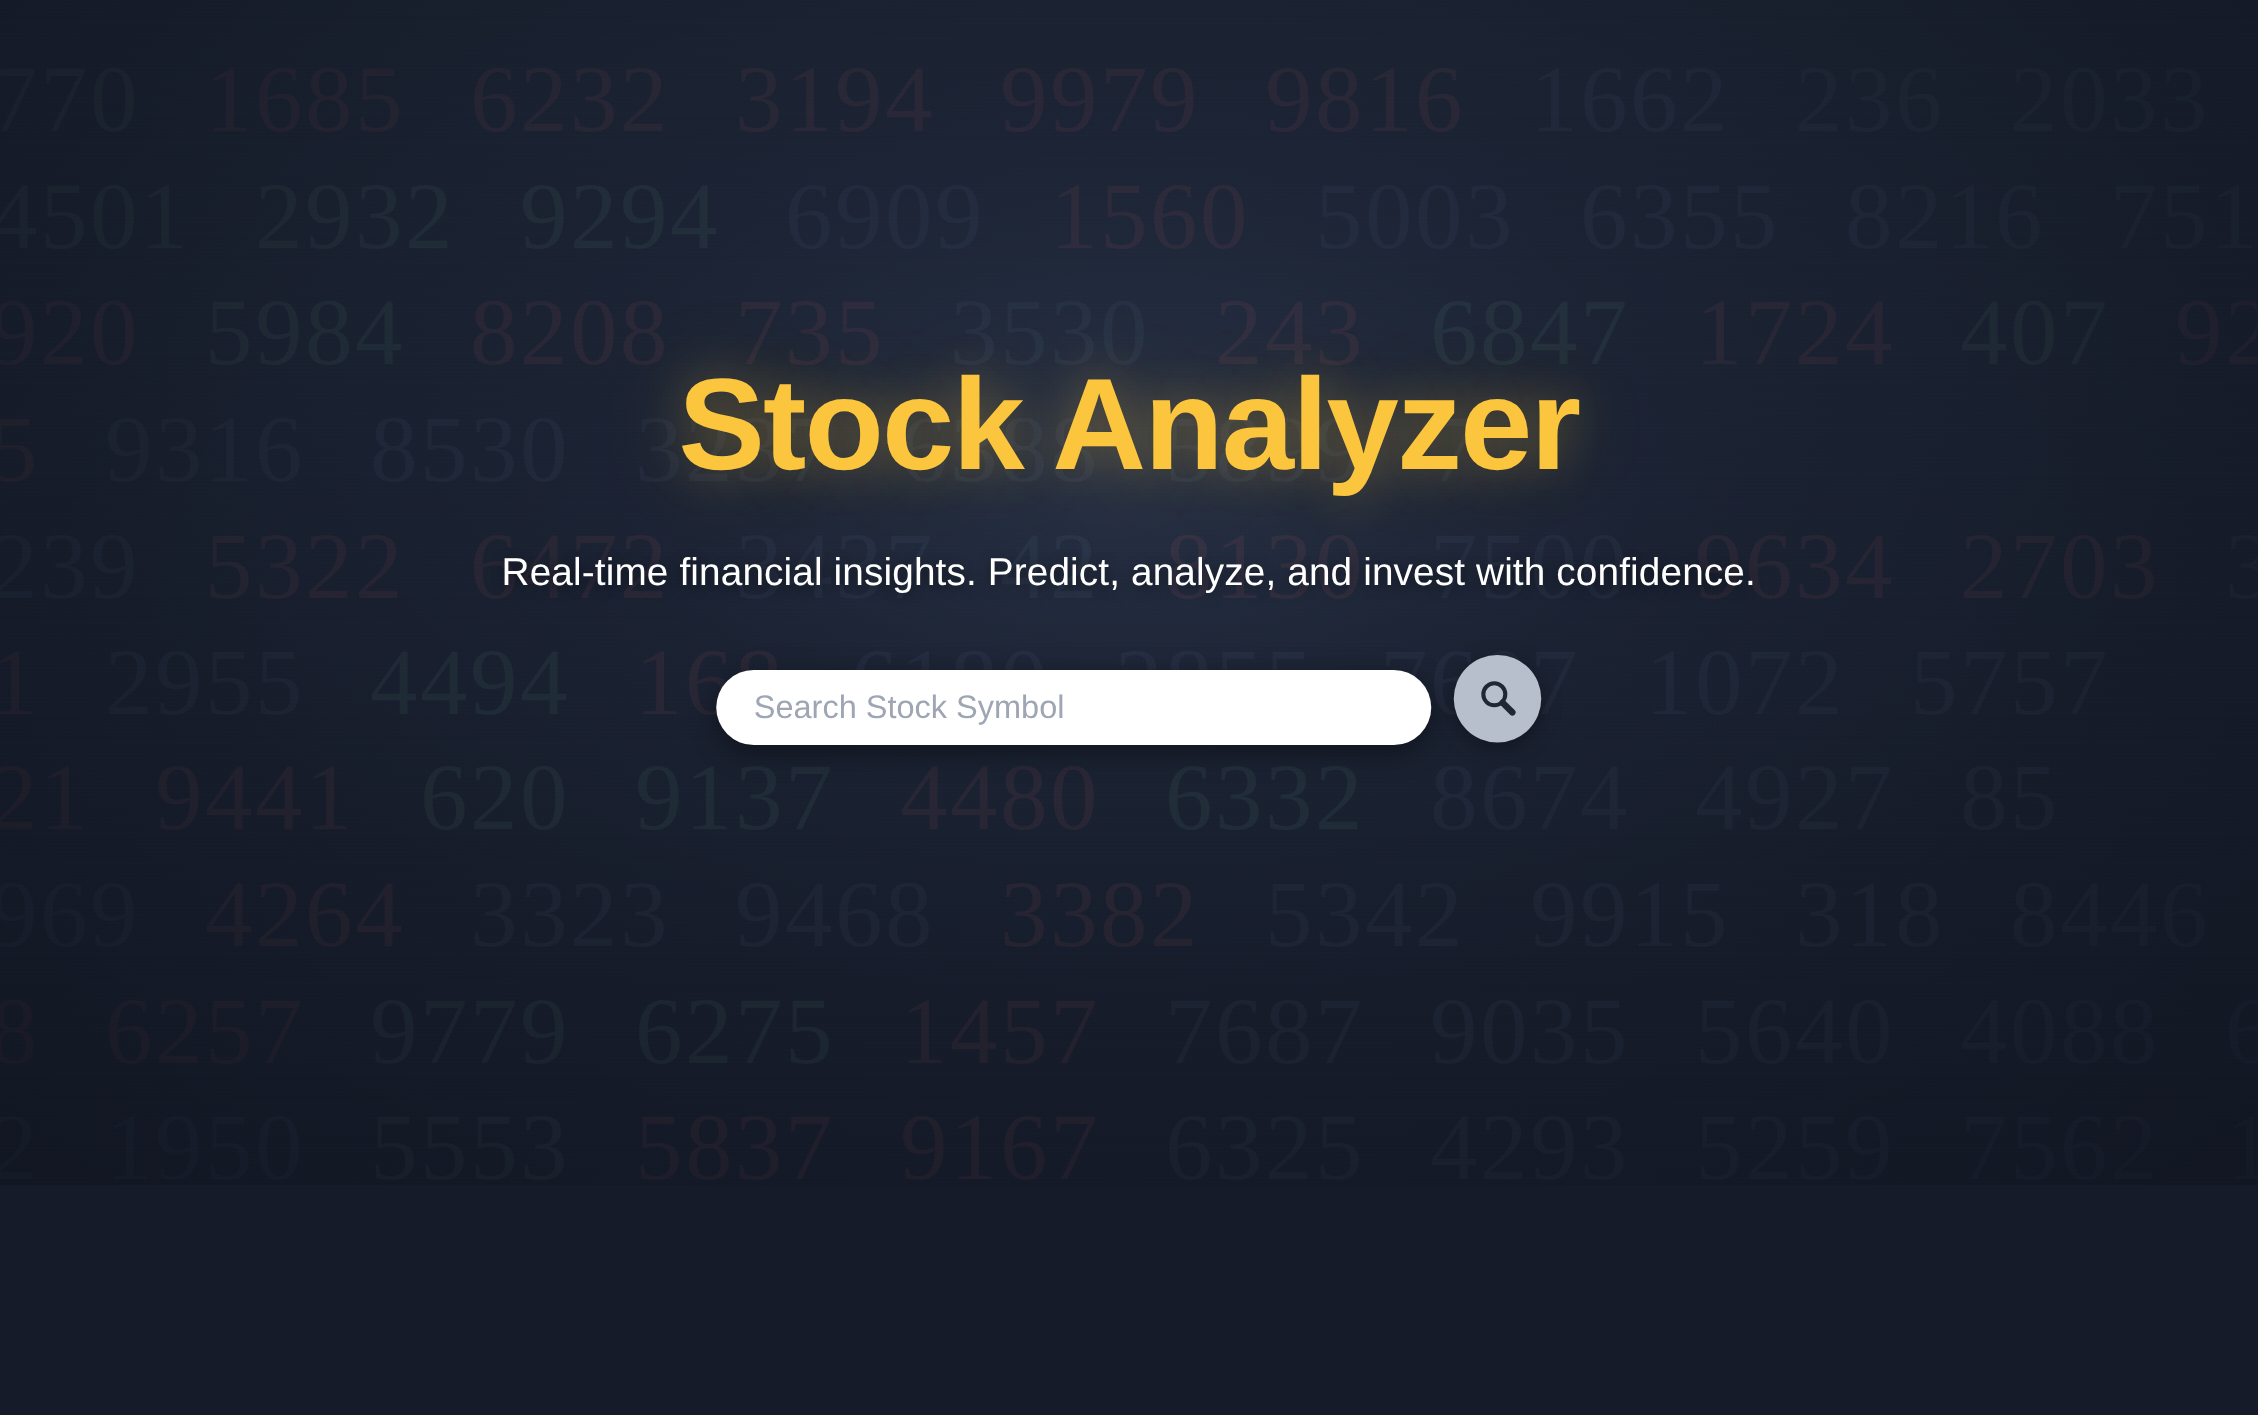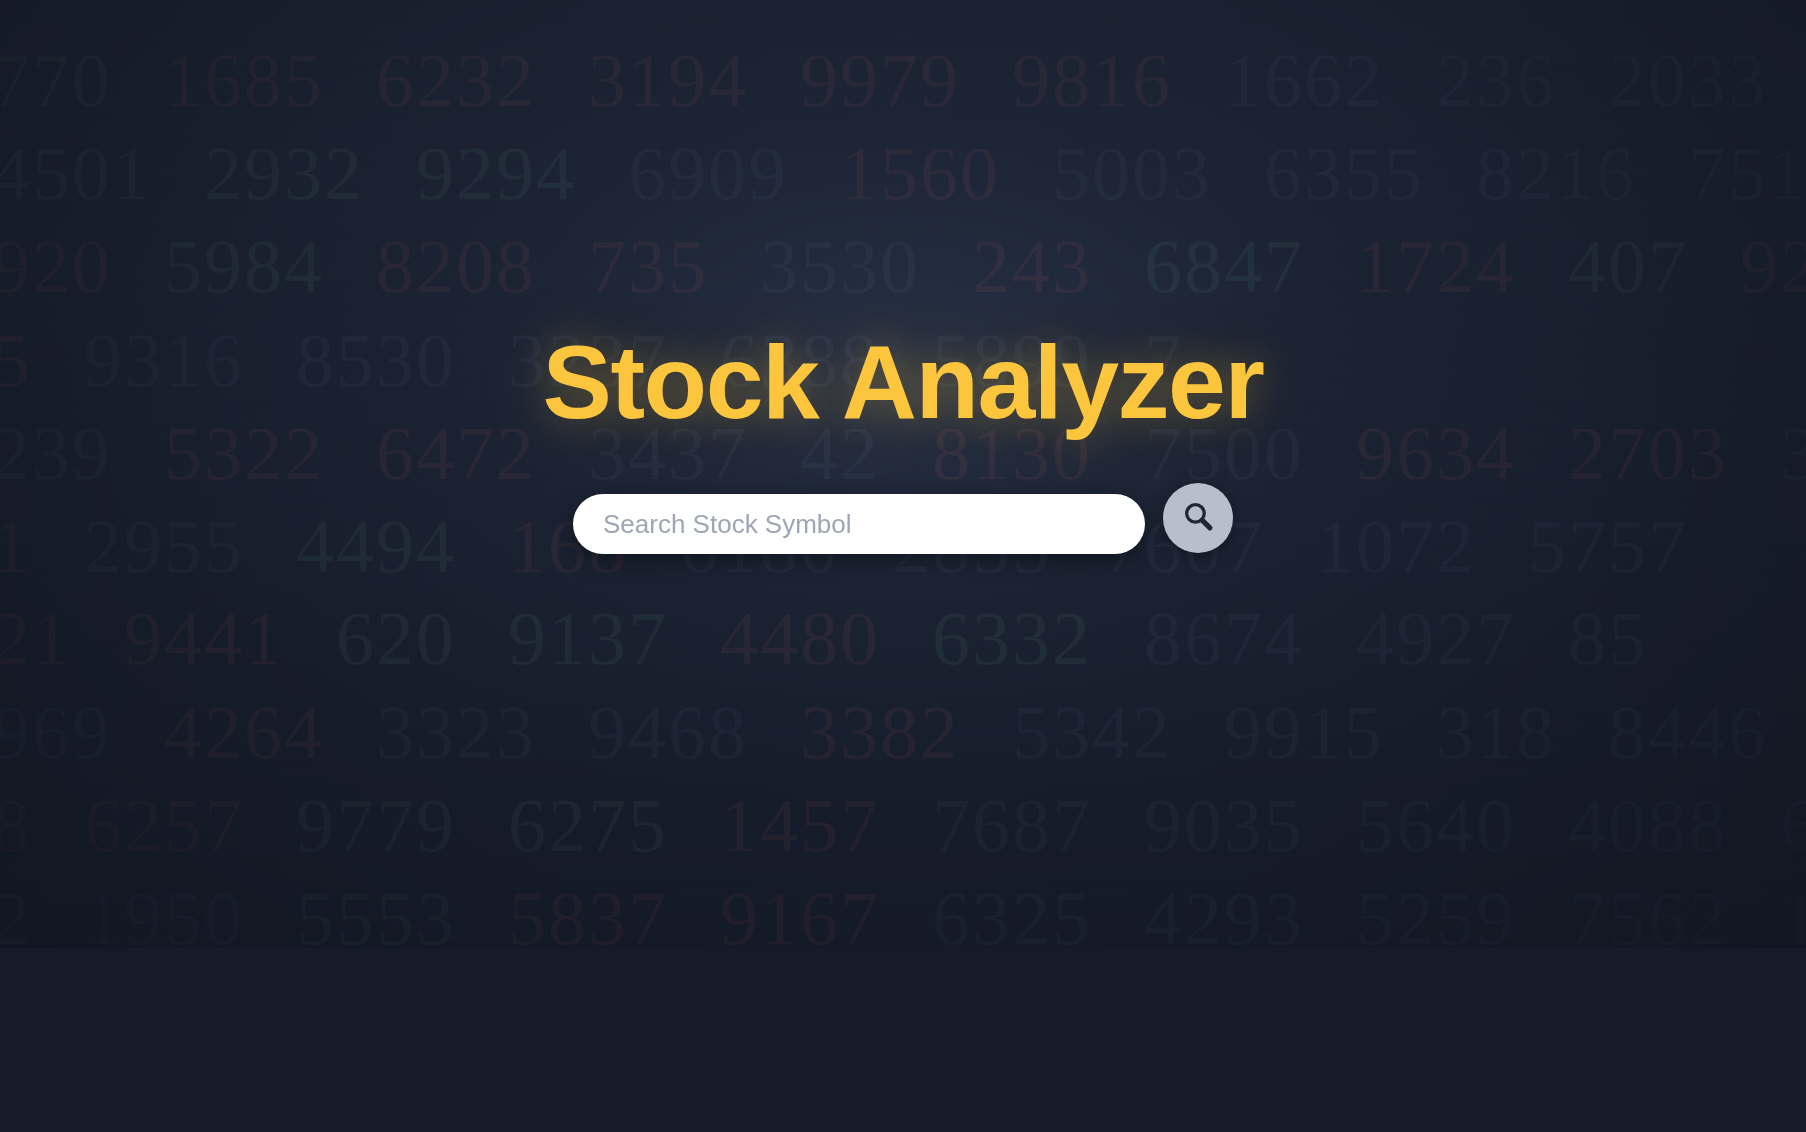--- a/index.html
+++ b/index.html
@@ -295,20 +295,21 @@
         <span class="bg-num n">1497</span>
       </div>
     </div>
   <div id="vignette"></div>
   <div id="scanlines"></div>
 
   <div id="hero">
 
     <h1 id="hero-title">Stock Analyzer</h1>
 
+    <p id="hero-subtitle">Real-time financial insights. Predict, analyze, and invest with confidence.</p>
 
     <div id="search-row">
 
       <input id="search-input" type="text" placeholder="Search Stock Symbol" style="">
 
       <button id="search-button">
         <span class="mag-icon">
           <svg width="34" height="34" viewBox="0 0 24 24" fill="none" xmlns="http://www.w3.org/2000/svg" aria-hidden="true">
             <circle cx="10.2" cy="10.2" r="6.2" stroke="#1f2737" stroke-width="2.3"></circle>
             <line x1="14.9" y1="14.9" x2="20.4" y2="20.4" stroke="#1f2737" stroke-width="3.6" stroke-linecap="round"></line>

